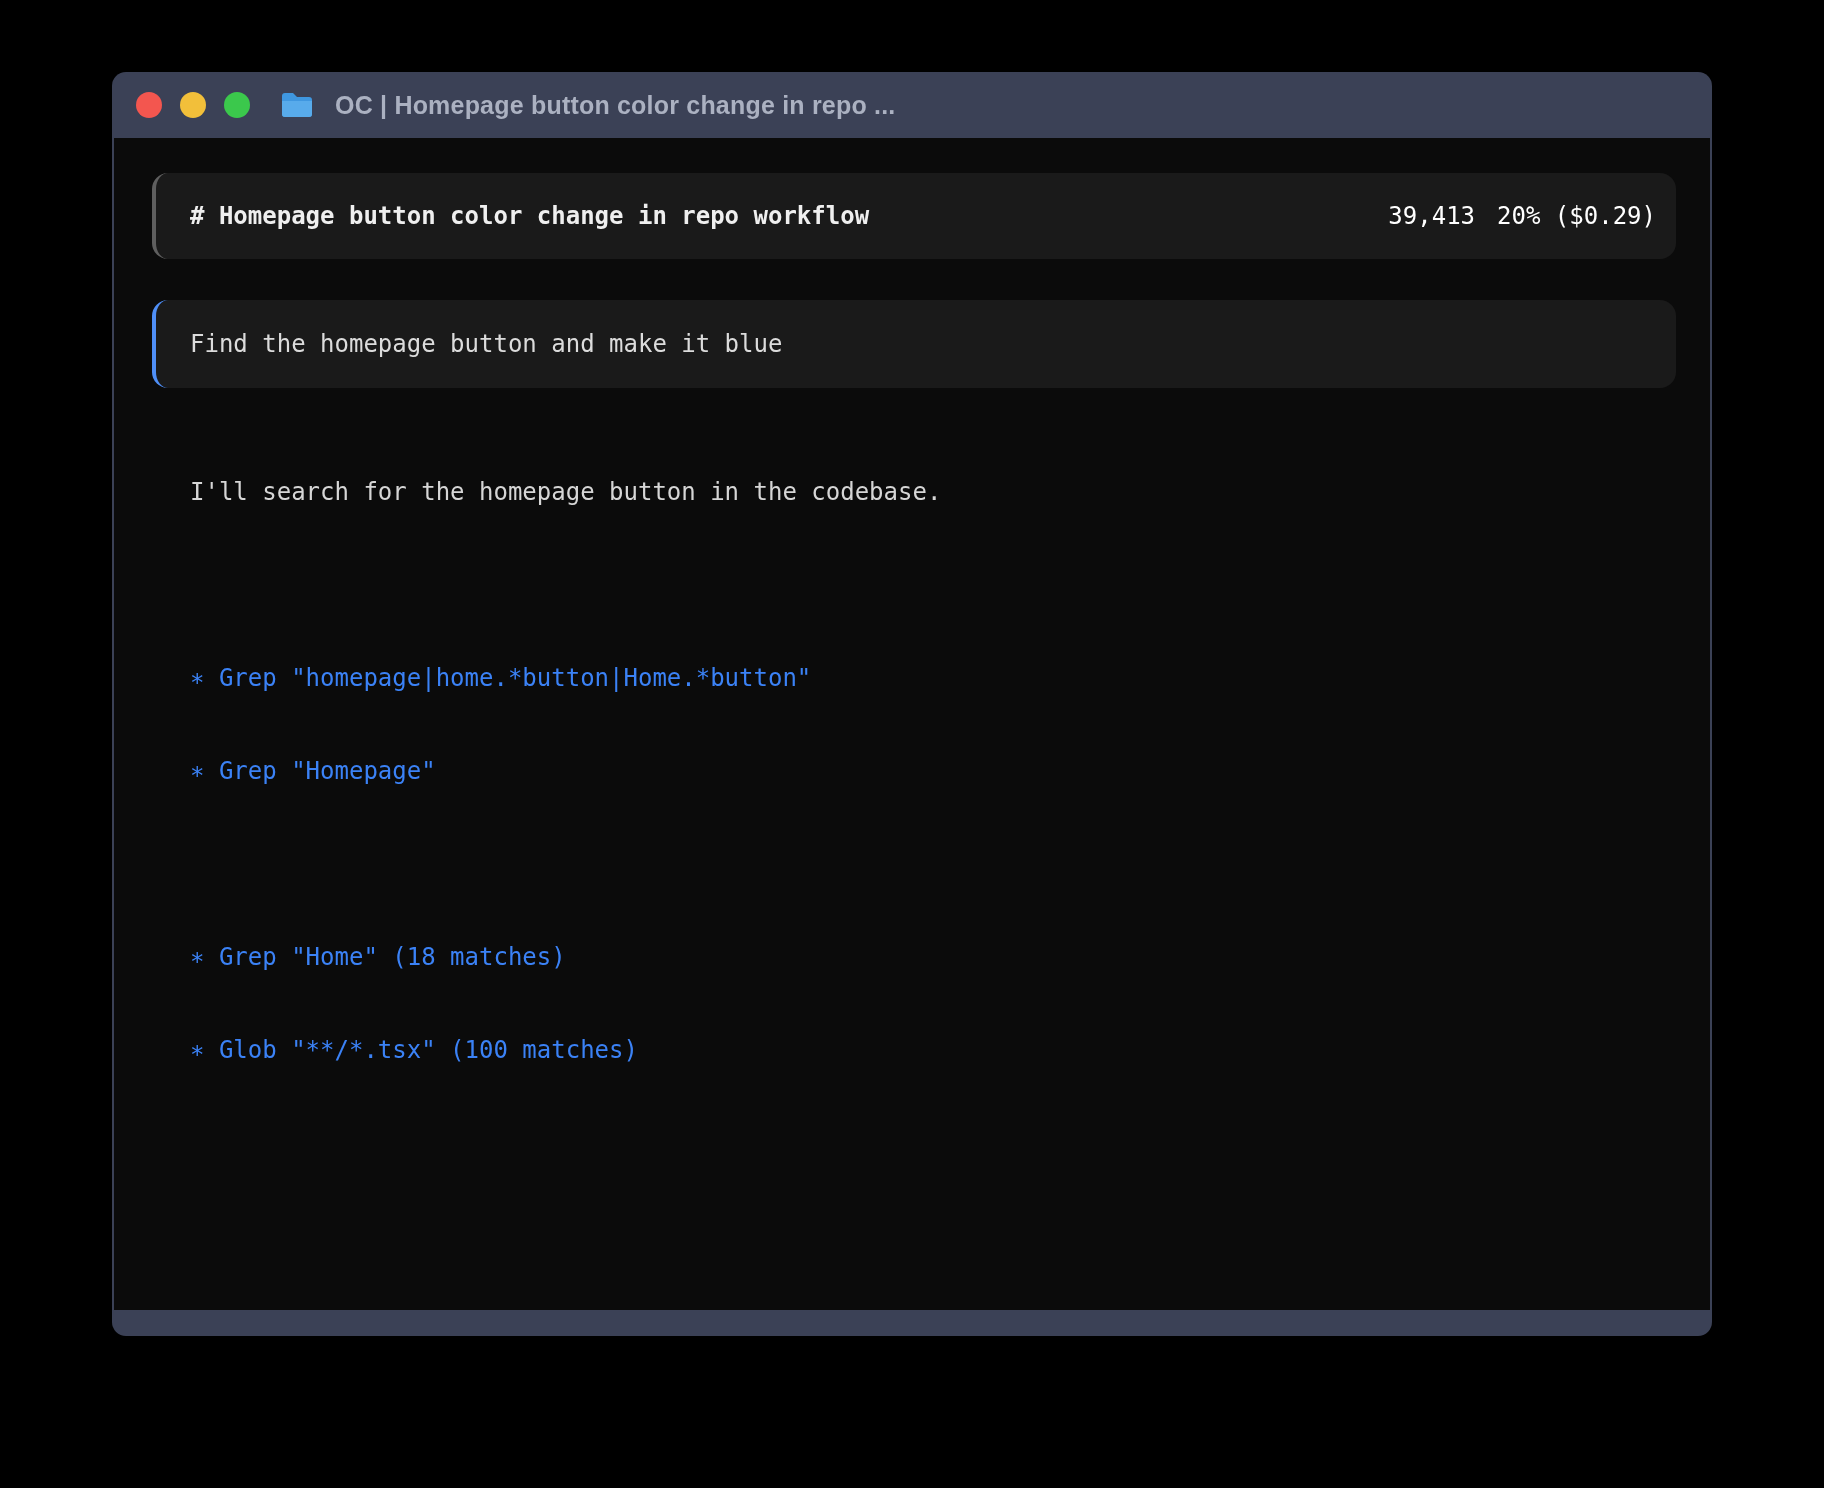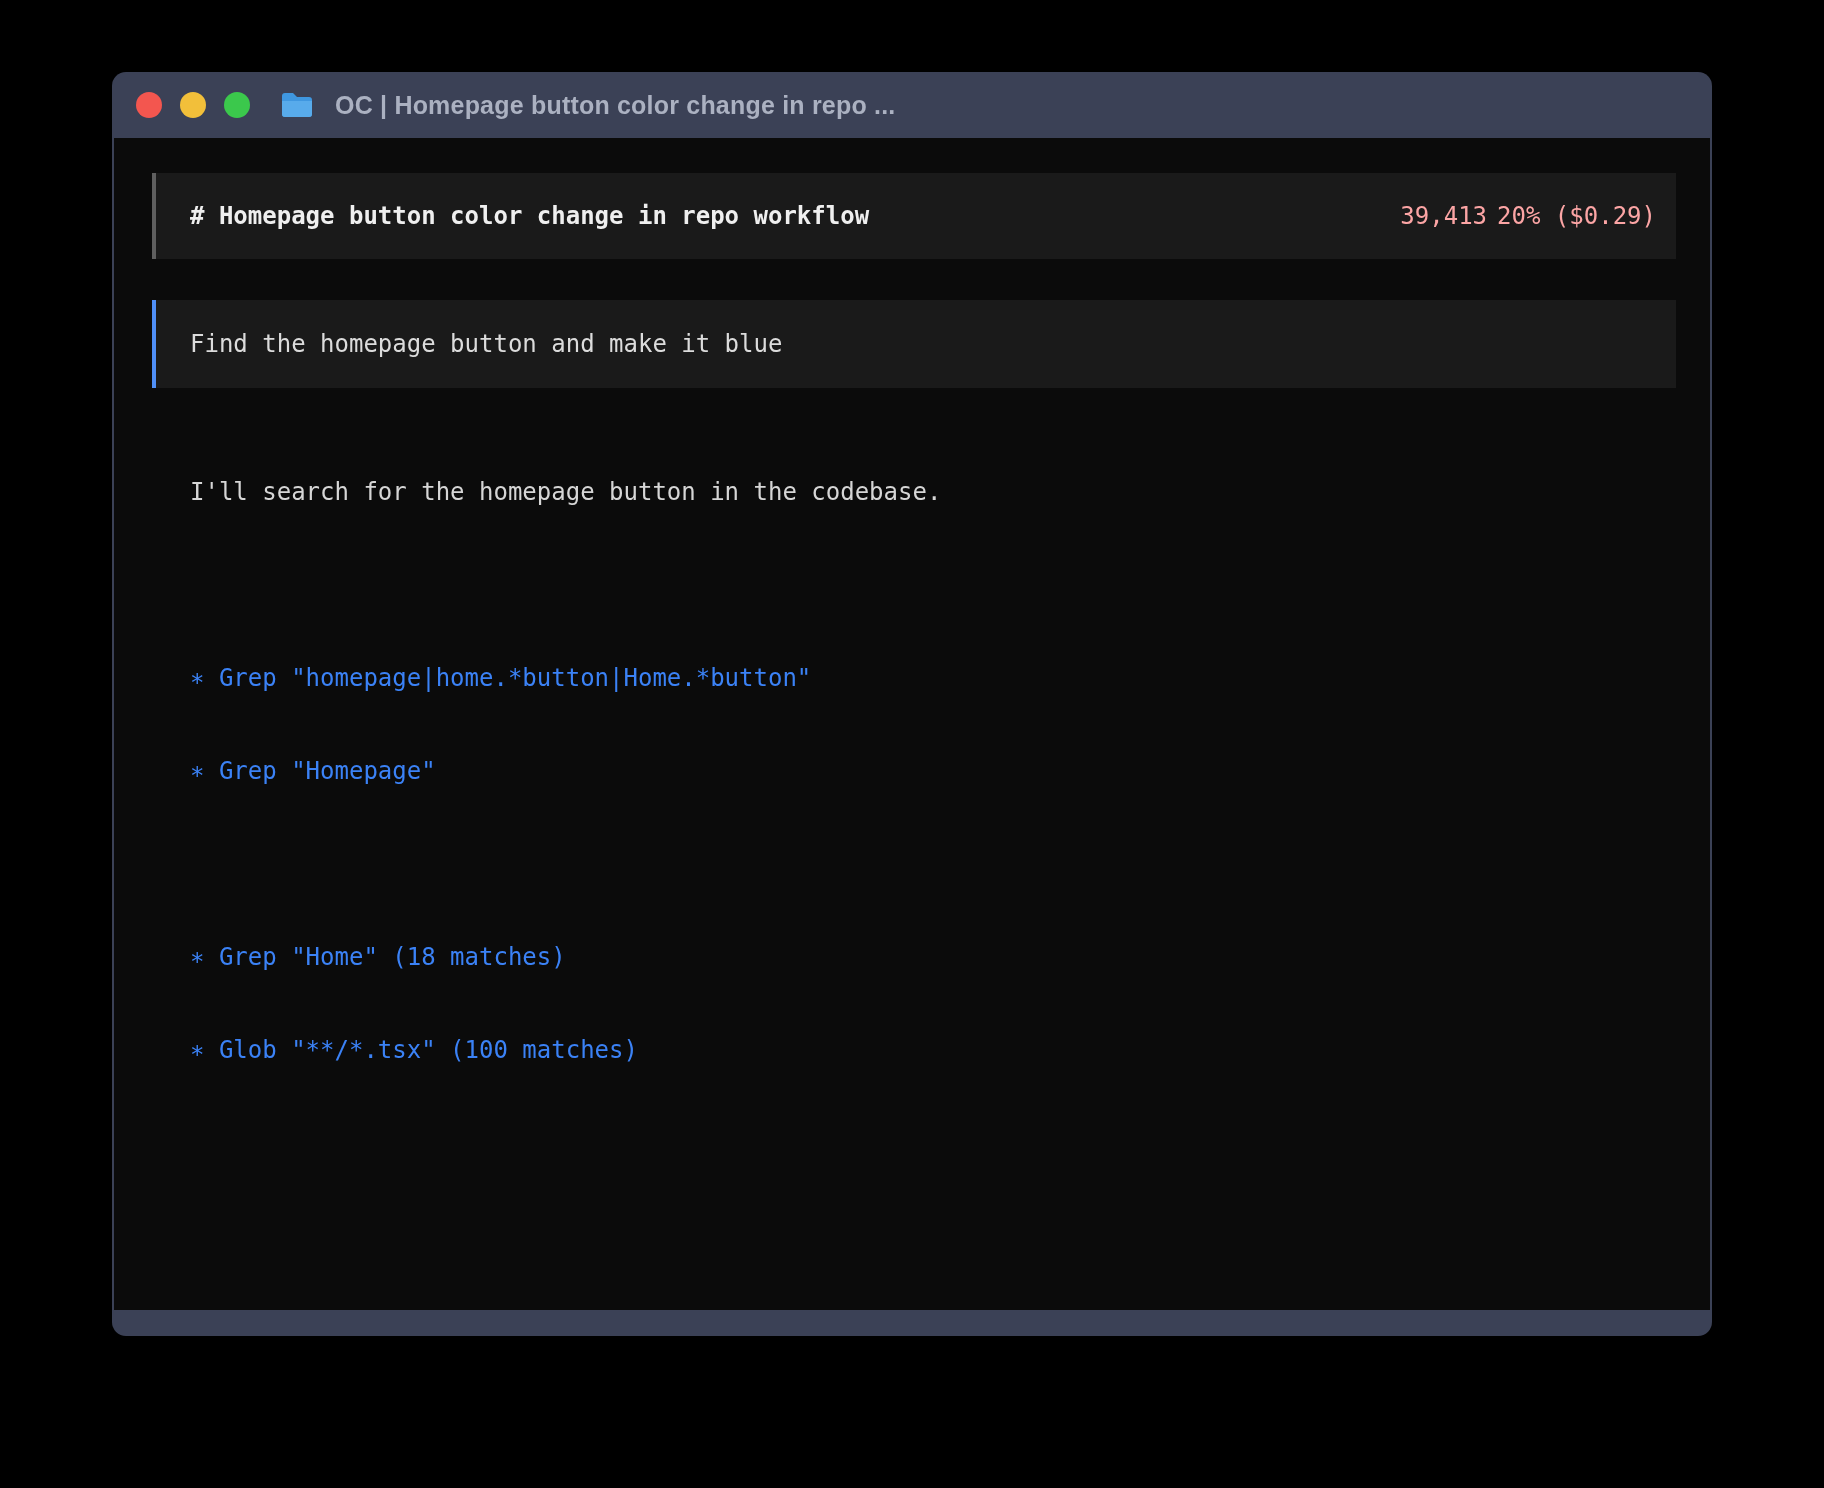--- a/index.html
+++ b/index.html
@@ -17,25 +17,25 @@
   .light.yellow { background:#f2bf3a; }
   .light.green { background:#3bc84c; }
   .title-group { display:flex; align-items:center; margin-left:30px; gap:21px; }
   .title-text { color:#abb1c1; font-family:"Liberation Sans", sans-serif;
                 font-weight:bold; font-size:25px; letter-spacing:0.2px; }
 
   
   .content { background:#0b0b0b; height:1172px; padding:35px 34px 0 38px;
              font-size:24px; color:#d6d6d6; }
 
-  .block { background:#1a1a1a; }
+  .block { background:#1a1a1a;border-radius:16px; }
   .header-block { height:86px; display:flex; align-items:center; justify-content:space-between;
                   border-left:4px solid #5f5f5f; padding:0 20px 0 34px; margin-bottom:41px; }
   .header-title { color:#efefef; font-weight:bold; white-space:pre; }
-  .header-stats { color:#fca5a5; display:flex; gap:10px; white-space:pre; }
+  .header-stats { color:#ffffff; display:flex; gap:22px; white-space:pre; }
 
   .user-block { height:88px; display:flex; align-items:center;
                 border-left:4px solid #4f8ff7; padding:0 28px 0 34px;
                 margin-bottom:27px; color:#dcdcdc; }
 
   .para { margin:0 0 31px 38px; line-height:31px; white-space:pre; }
   .para .ln-text { color:#d6d6d6; }
   .para .ln-tool { color:#3b82f6; }
 </style>
 </head>

